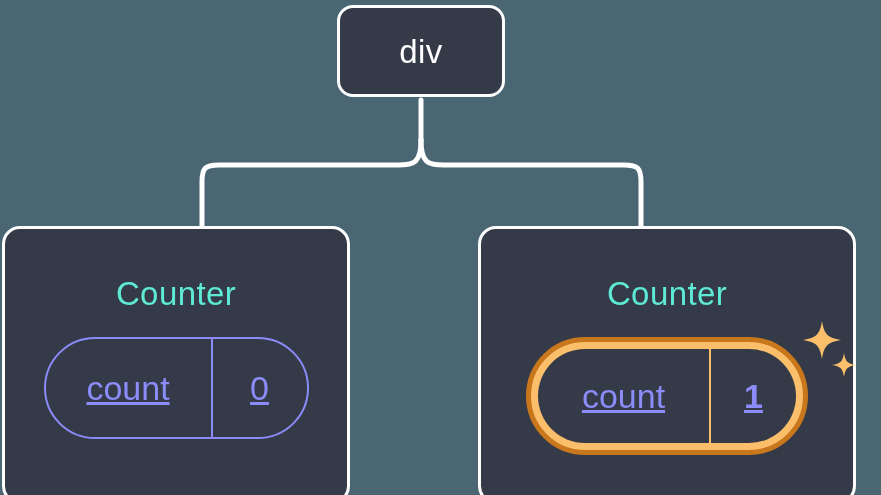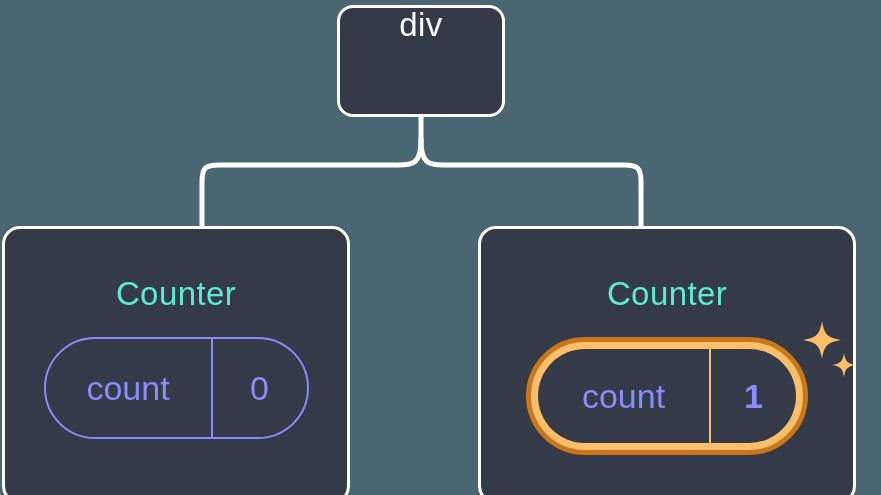--- a/index.html
+++ b/index.html
@@ -37,23 +37,23 @@
     border: 3px solid #fdfdfd;
     border-radius: 16px;
     z-index: 2;
   }
 
   
   #root-node {
     left: 337px;
     top: 5px;
     width: 168px;
-    height: 112px;
-    display: flex;
-    align-items: flex-start;
+    height: 92px;
+    display: flex;
+    align-items: center;
     justify-content: center;
   }
   #root-node .node-title {
     color: #ffffff;
     font-size: 33px;
     letter-spacing: 0.5px;
     line-height: 1;
   }
 
   
@@ -87,20 +87,21 @@
     align-items: stretch;
     border-radius: 999px;
     overflow: hidden;
   }
   .pill .pill-key,
   .pill .pill-val {
     display: flex;
     align-items: center;
     justify-content: center;
     line-height: 1;
+    text-decoration: underline;
   }
 
   
   .pill.plain {
     width: 265px;
     height: 102px;
     border: 2px solid #8b8cf9;
   }
   .pill.plain .pill-key {
     flex: 0 0 165px;

